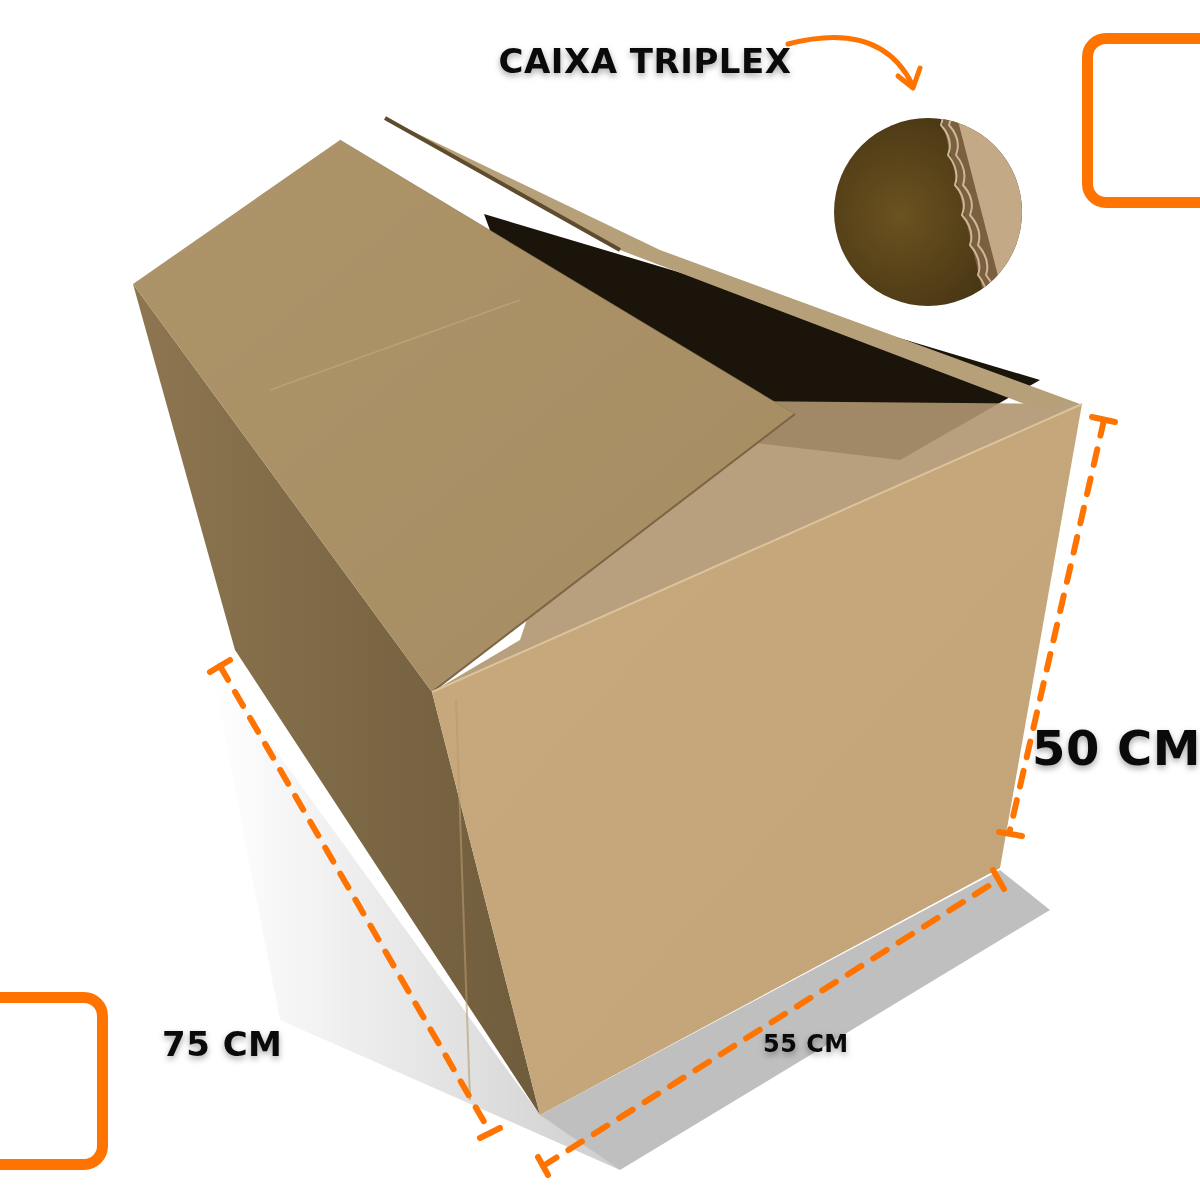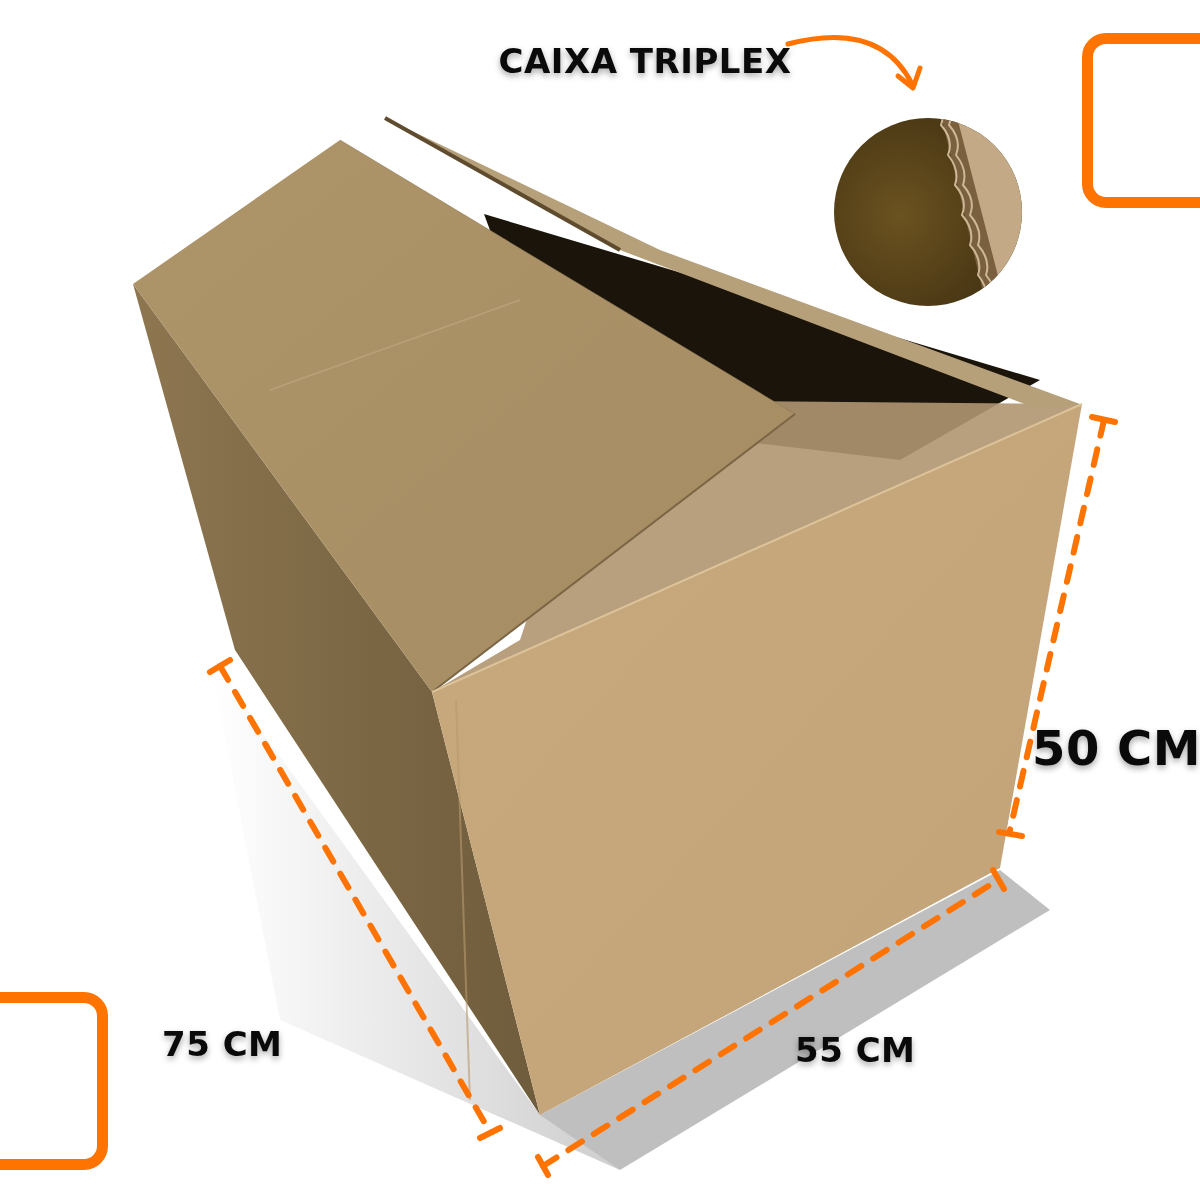--- a/index.html
+++ b/index.html
@@ -10,21 +10,21 @@
       font-family: "DejaVu Sans", sans-serif;
       font-weight: bold;
       color: #0a0a0a;
       letter-spacing: 0.5px;
       text-shadow: 0 3px 6px rgba(0,0,0,0.35);
       white-space: nowrap;
     }
     .headline { left: 470px; top: 38px; width: 350px; text-align: center; font-size: 34px; line-height: 46px; }
     .dim-50 { left: 1032px; top: 720px; font-size: 48px; }
     .dim-75 { left: 162px; top: 976px; font-size: 34px; margin-top: 48px; }
-    .dim-55 { left: 795px; top: 1030px; font-size: 34px; }
+    .dim-55 { left: 763px; top: 1030px; font-size: 24px; }
     .frame {
       position: absolute;
       border: 11px solid #ff7300;
       border-radius: 24px;
       box-sizing: border-box;
     }
     .frame-tr { left: 1082px; top: 33px; width: 160px; height: 175px; }
     .frame-bl { left: -60px; top: 992px; width: 168px; height: 178px; }
   </style>
 </head>

